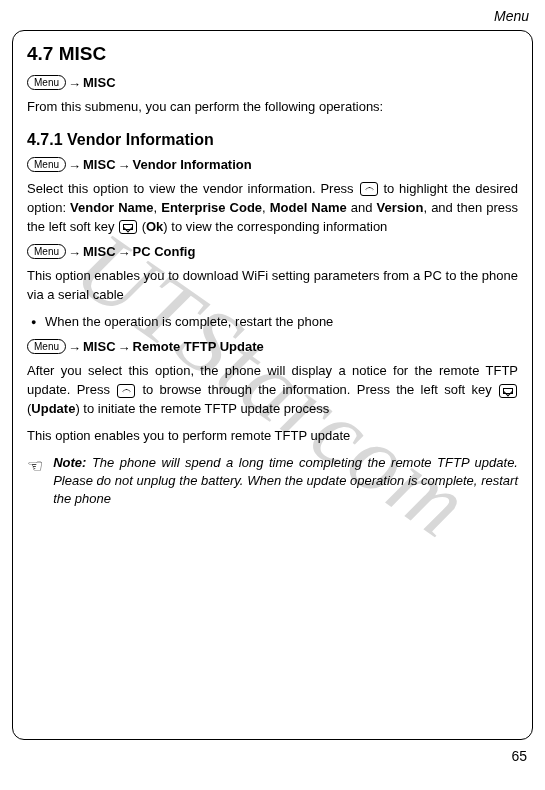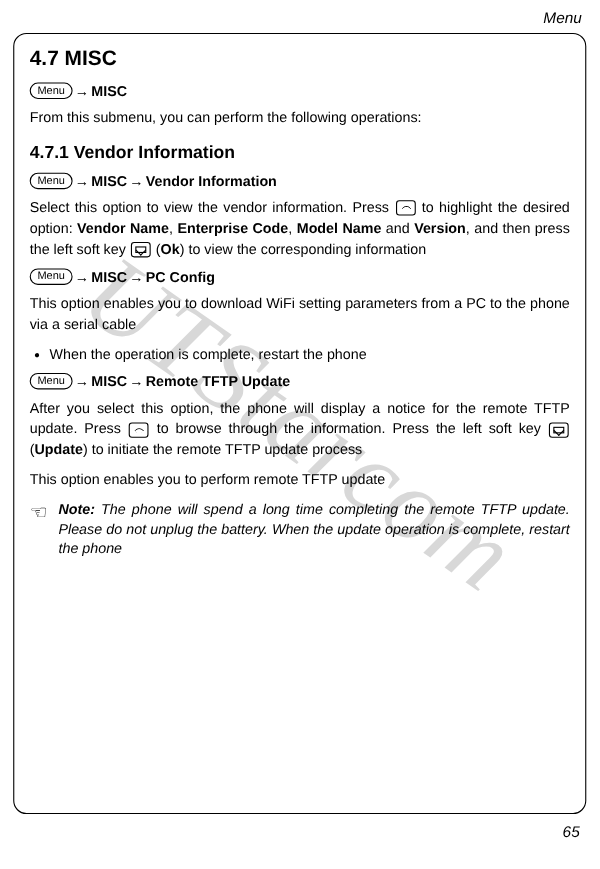--- a/index.html
+++ b/index.html
@@ -159,21 +159,20 @@
       text-align: justify;
       margin-top: 6px;
     }
     .note-hand {
       font-size: 18px;
       flex-shrink: 0;
       font-style: normal;
     }
     .page-number {
       text-align: right;
-      font-style: italic;
       font-size: 14px;
       margin-top: 8px;
       padding-right: 6px;
     }
     b { font-weight: bold; }
   </style>
 </head>
 <body>
 
 <div class="header-right">Menu</div>

